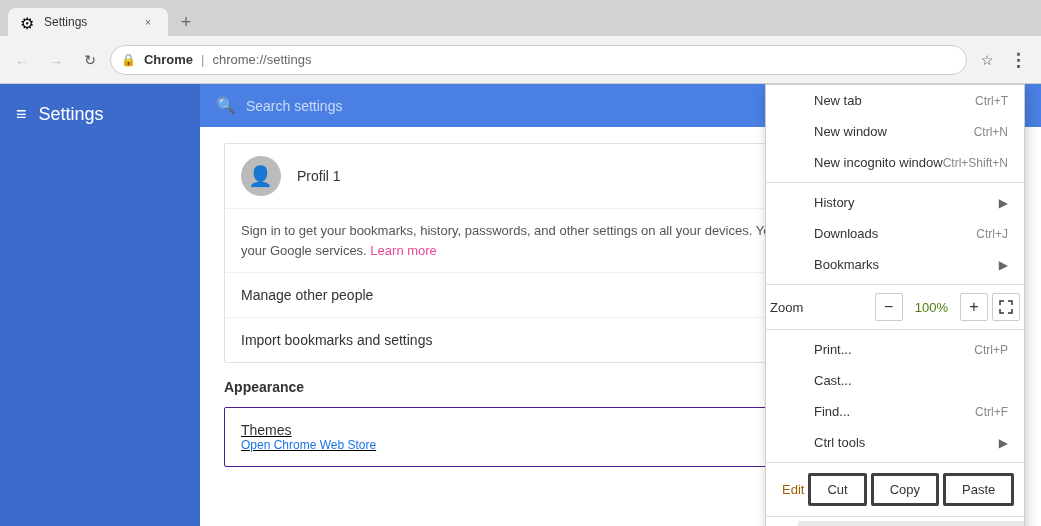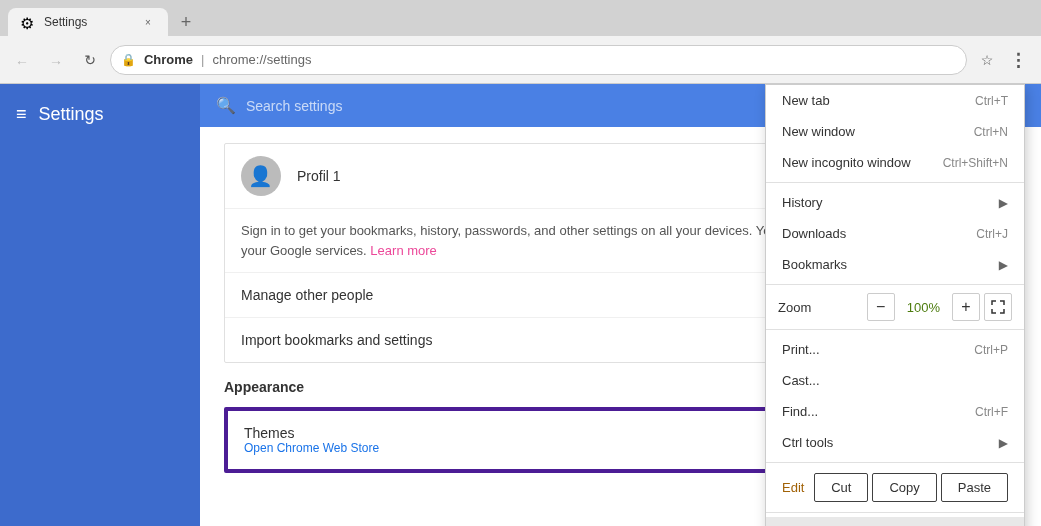--- a/index.html
+++ b/index.html
@@ -190,23 +190,24 @@
       padding: 14px 16px;
       border-top: 1px solid #f0f0f0;
       font-size: 14px;
       color: #333;
       cursor: pointer;
     }
 
     .appearance-section { margin-top: 16px; }
     .themes-card {
       background: white;
-      border: 4px solid #4c1d95;
+      border: 1px solid #4c1d95;
       border-radius: 2px;
       padding: 14px 16px;
+      text-decoration: underline;
     }
     .themes-title { font-size: 14px; color: #333; font-weight: normal; }
     .themes-sub { font-size: 12px; color: #1a73e8; cursor: pointer; }
 
     
     .chrome-menu {
       position: absolute;
       top: 0;
       right: 16px;
       width: 260px;
@@ -217,31 +218,32 @@
       font-size: 13px;
     }
     .menu-item {
       display: flex;
       align-items: center;
       justify-content: space-between;
       padding: 8px 16px;
       color: #333;
       cursor: pointer;
       white-space: nowrap;
+      margin-left: 32px;
     }
     .menu-item.highlighted { background: #e8e8e8; }
     .menu-shortcut { color: #888; font-size: 12px; }
     .menu-arrow { color: #666; font-size: 12px; }
     .menu-divider { height: 1px; background: #e0e0e0; margin: 4px 0; }
 
     
     .zoom-row {
       display: flex;
       align-items: center;
-      padding: 4px 12px;
+      padding: 4px 4px;
       gap: 8px;
     }
     .zoom-label { color: #333; flex: 1; font-size: 13px; }
     .zoom-controls {
       display: flex;
       align-items: center;
       gap: 4px;
     }
     .zoom-btn {
       width: 28px; height: 28px;
@@ -273,21 +275,21 @@
     
     .edit-row {
       display: flex;
       align-items: center;
       padding: 6px 16px;
       gap: 4px;
     }
     .edit-label { color: #a16207; font-size: 13px; flex: 1; }
     .edit-btn {
       padding: 6px 16px;
-      border: 1px solid #404040;
+      border: 3px solid #404040;
       background: white;
       border-radius: 2px;
       cursor: pointer;
       font-size: 13px;
       color: #333;
     }
 
     
     .settings-main::-webkit-scrollbar { width: 6px; }
     .settings-main::-webkit-scrollbar-track { background: #f1f1f1; }

